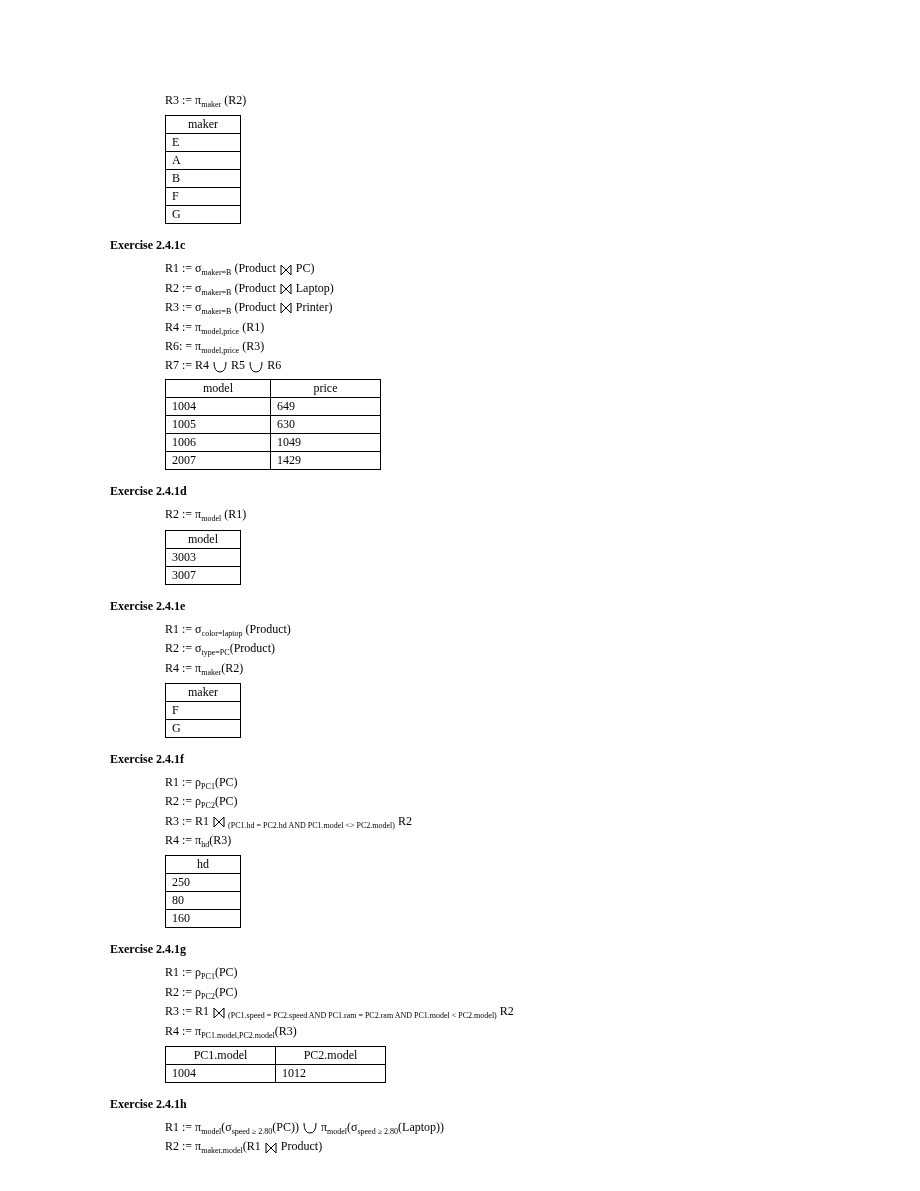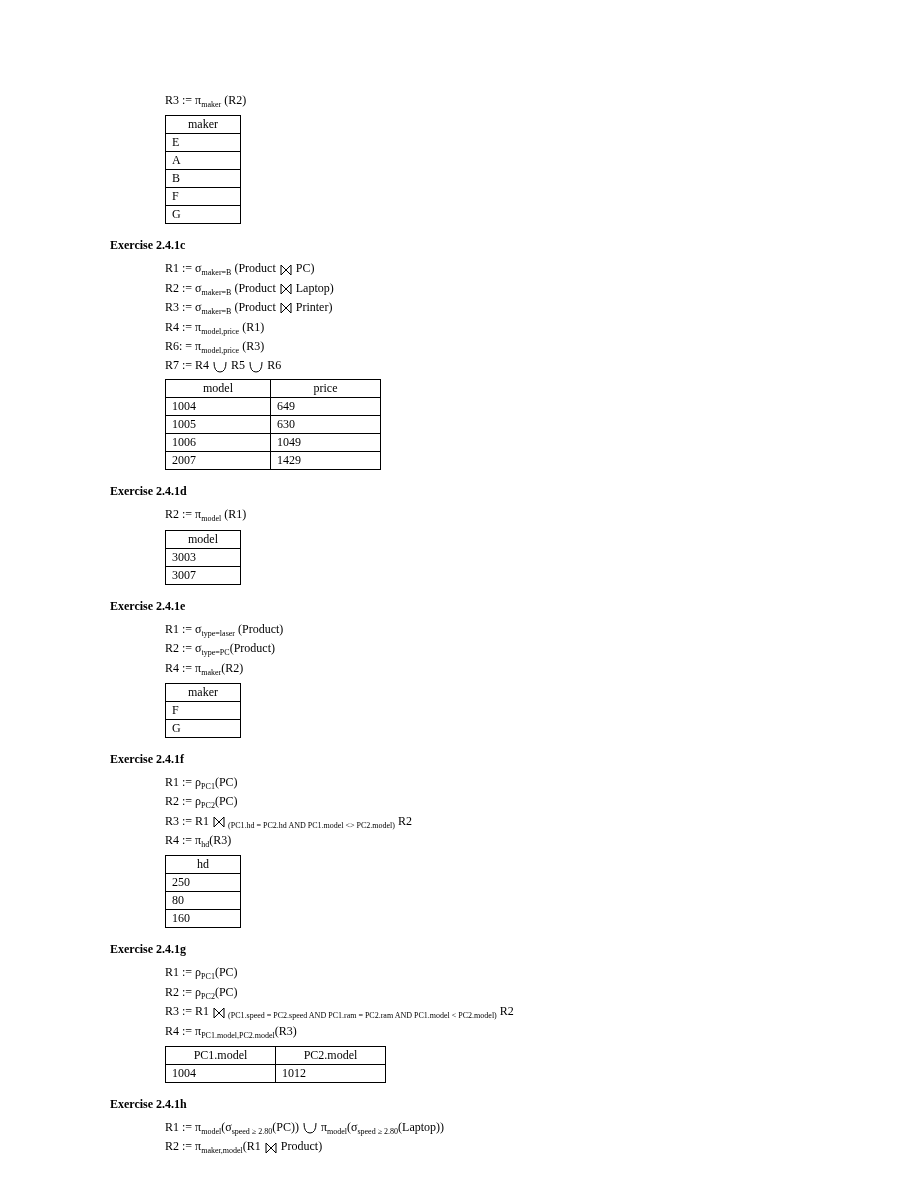--- a/index.html
+++ b/index.html
@@ -153,21 +153,21 @@
         </tr>
     <tr>
           <td>3007</td>
         </tr>
   </tbody>
     </table>
 </div>
 
 <div class="heading">Exercise 2.4.1e</div>
 <div class="indent">
-  <div class="formula"><span>R1 := σ</span><sub>type=laser</sub><span> (Product)</span></div>
+  <div class="formula"><span>R1 := σ</span><sub>color=laptop</sub><span> (Product)</span></div>
   <div class="formula"><span>R2 := σ</span><sub>type=PC</sub><span>(Product)</span></div>
   <div class="formula"><span>R4 := π</span><sub>maker</sub><span>(R2)</span></div>
   <table class="data">
     <tbody>
         <tr>
           <th class="w-maker">maker</th>
         </tr>
     <tr>
           <td>F</td>
         </tr>

